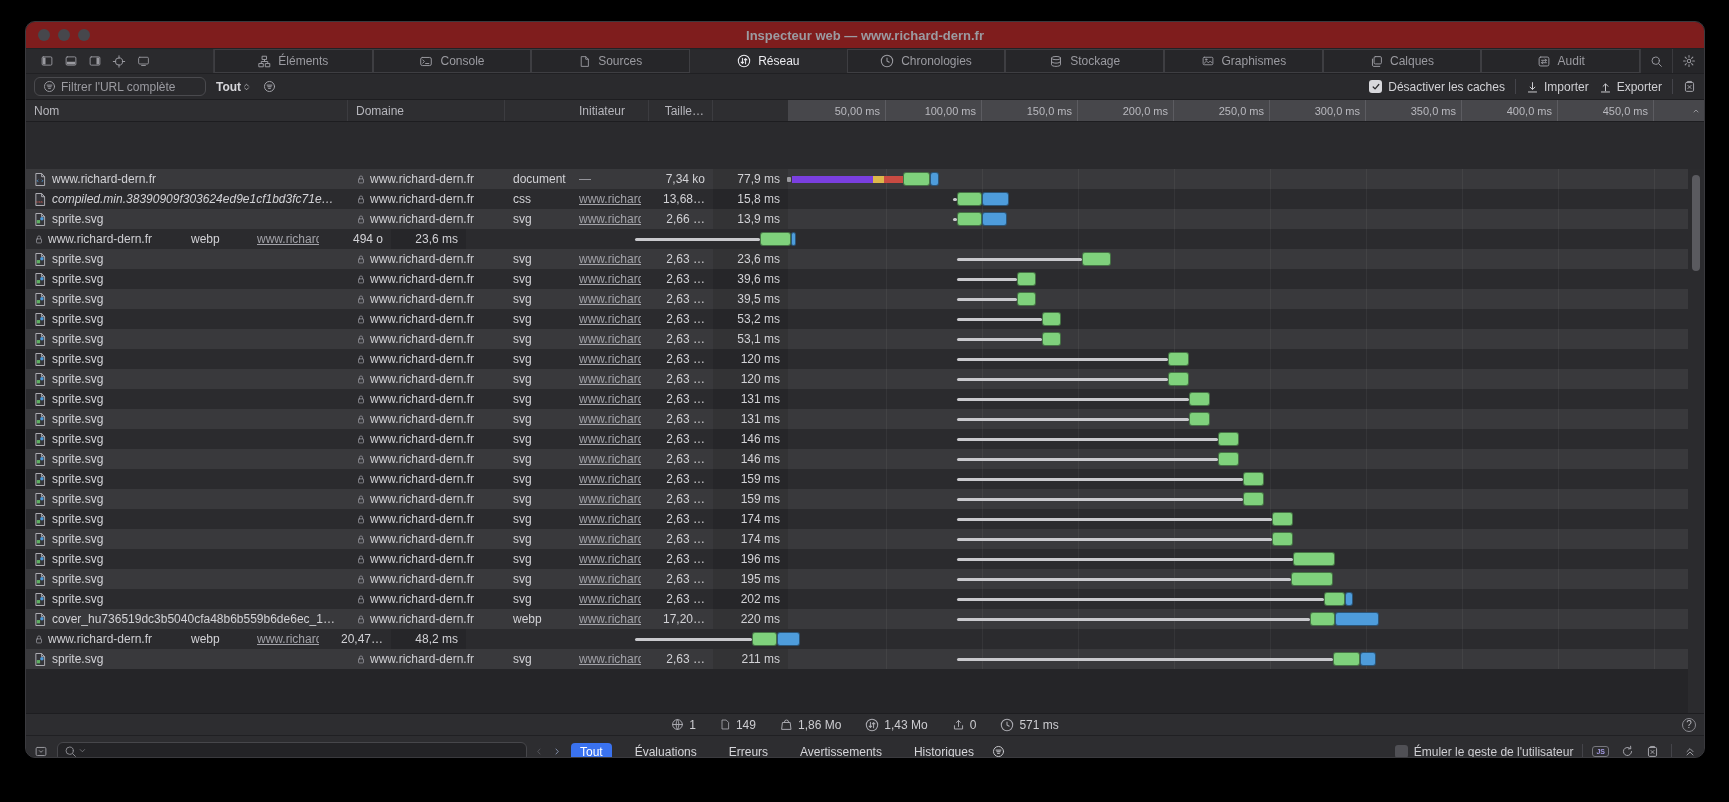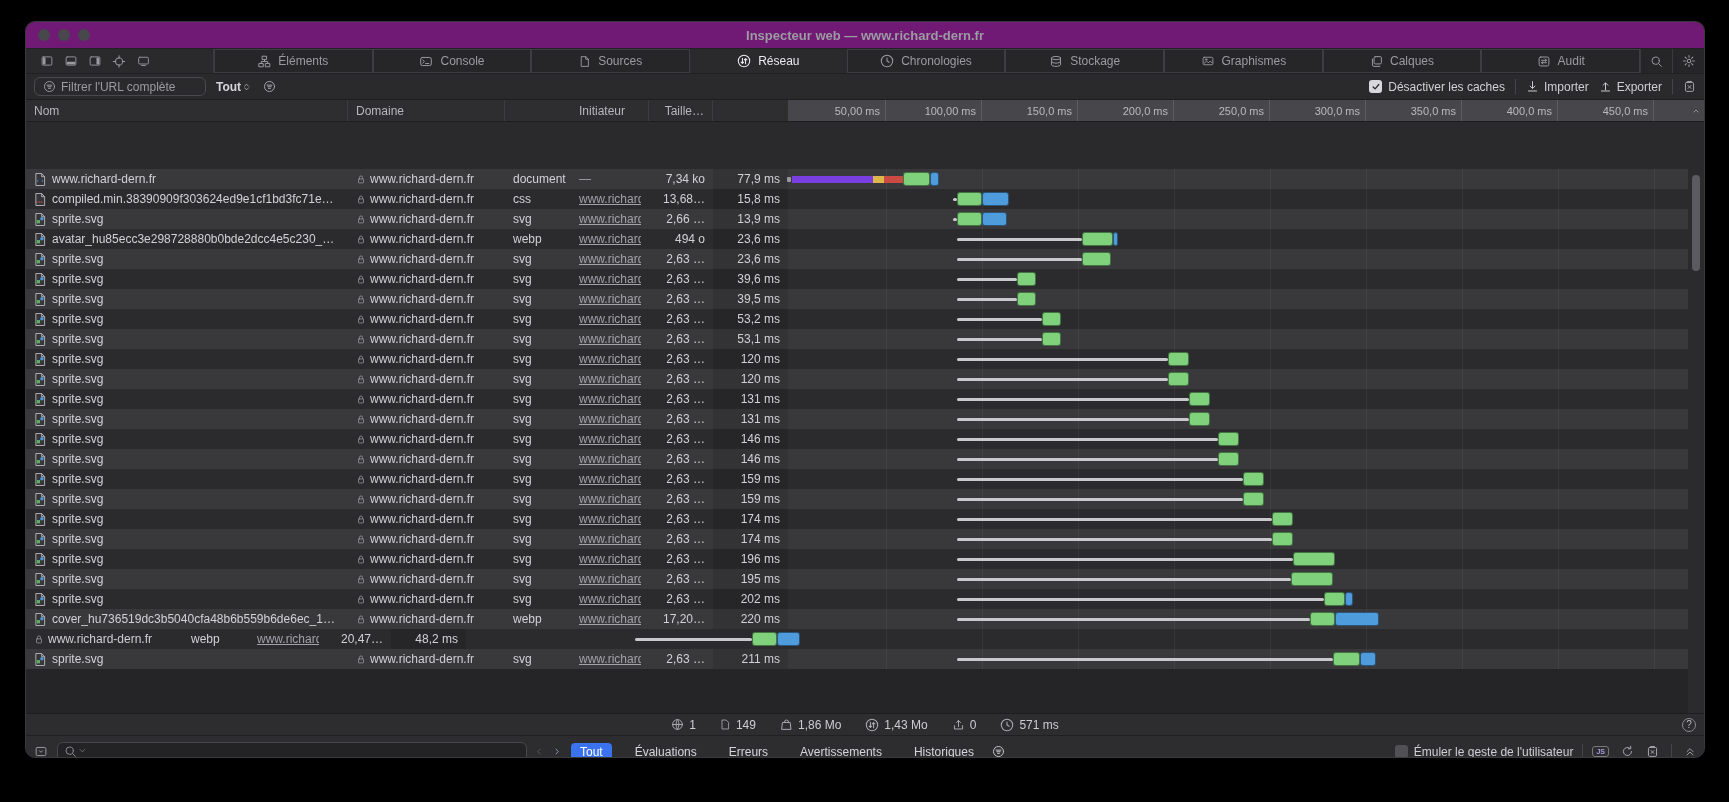--- a/index.html
+++ b/index.html
@@ -1,20 +1,20 @@
 <!DOCTYPE html>
 <html><head>
 <meta charset="utf-8">
 <style>
   * { box-sizing: border-box; margin: 0; padding: 0; }
   html,body { width:1729px; height:802px; background:#000; font-family:"Liberation Sans",sans-serif; overflow:hidden; }
   .window { position:absolute; left:25px; top:21px; width:1680px; height:737px; background:#2a2a2d; border:1px solid #3a3a3e; border-radius:10px; overflow:hidden; display:flex; flex-direction:column; }
 
   
-  .titlebar { height:26px; background:#701a75; display:flex; align-items:center; position:relative; flex:0 0 auto; }
+  .titlebar { height:26px; background:#7f1d1d; display:flex; align-items:center; position:relative; flex:0 0 auto; }
   .traffic { display:flex; gap:8px; padding-left:12px; }
   .tl { width:12px; height:12px; border-radius:50%; background:#47474c; }
   .title { position:absolute; left:0; right:0; text-align:center; color:#9b9ba1; font-size:13px; font-weight:bold; pointer-events:none; }
 
   
   .tabbar { height:26px; background:#2a2a2d; border-top:1px solid #222225; border-bottom:1px solid #202023; display:flex; align-items:stretch; flex:0 0 auto; }
   .dockicons { width:188px; display:flex; align-items:center; gap:10px; padding-left:14px; border-right:1px solid #3a3a3e; color:#9a9aa0; }
   .dockicons .ticon { display:flex; }
   .tab { flex:1 1 0; display:flex; align-items:center; justify-content:center; gap:7px; font-size:12px; color:#9b9ba1; border:1px solid #3e3e42; margin:0; background:#262629; cursor:default; }
   .tab.selected { border:none; background:#2a2a2d; color:#eaeaee; }
@@ -23,21 +23,21 @@
   .ticon svg { display:block; }
 
   
   .filterbar { height:26px; background:#2a2a2d; border-bottom:1px solid #1d1d20; display:flex; align-items:center; padding:0 8px; gap:10px; flex:0 0 auto; color:#a6a6ac; font-size:12px; }
   .urlfilter { display:flex; align-items:center; gap:5px; border:1px solid #4a4a4e; border-radius:6px; height:19px; padding:0 8px; width:172px; color:#9b9ba1; }
   .scope { display:flex; align-items:center; gap:3px; color:#d6d6da; font-weight:bold; }
   .fspacer { flex:1; }
   .chk { display:flex; align-items:center; gap:6px; color:#d2d2d6; }
   .box { width:13px; height:13px; border-radius:3px; background:#d8d8dc; display:flex; align-items:center; justify-content:center; }
   .box.off { background:#505055; }
-  .iobtn { display:flex; align-items:center; gap:5px; color:#cfcfd3; }
+  .iobtn { display:flex; align-items:flex-end; gap:5px; color:#cfcfd3; }
   .vsep { width:1px; height:15px; background:#44444a; }
 
   
   .netarea { flex:0 0 auto; display:flex; flex-direction:column;gap:47px; }
   .thead { height:22px; display:flex; background:#2e2e31; border-bottom:1px solid #1d1d20; font-size:12px; color:#b6b6bc; align-items:stretch; }
   .hc { display:flex; align-items:center; padding:0 8px; border-right:1px solid #3c3c40; overflow:hidden; white-space:nowrap; }
   .c-name{width:322px;} .c-dom{width:157px;} .c-type{width:66px;margin-top:40px;} .c-init{width:78px;} .c-size{width:64px; justify-content:flex-end;} .c-dur{width:75px; justify-content:flex-end; background:#14532d;margin-top:44px;}
   .ruler { width:900px; background:#47474b; display:flex; color:#b9b9bf; font-size:11px; padding-left:2px; border-right:none; }
   .rtick { width:96px; display:flex; align-items:center; justify-content:flex-end; padding-right:5px; border-right:1px solid #5c5c61; }
   .rcorner { width:16px; background:#47474b; display:flex; align-items:center; justify-content:center; color:#c9c9cf; }
@@ -373,21 +373,21 @@
         </div>
         <div class="nrow even">
           <div class="cell name">
             <span class="ticon">
               <svg width="12" height="15" viewBox="0 0 13 16" fill="none">
                 <path d="M2 1.5h6.3L11.5 5v9.5H2z" fill="#35353a" stroke="#c4c4ca" stroke-width="0.9"></path>
                 <path d="M8.3 1.5V5h3.2" fill="none" stroke="#c4c4ca" stroke-width="0.9"></path>
                 <text x="2.4" y="11.6" font-size="4.6" fill="#d86055" stroke="none" font-family="Liberation Sans">css</text>
               </svg>
             </span>
-            <span style="overflow: hidden; text-overflow: clip; white-space: nowrap;">compiled.min.38390909f303624ed9e1cf1bd3fc71e…</span>
+            <span style="overflow: hidden; text-overflow: clip; white-space: nowrap; font-style: italic;">compiled.min.38390909f303624ed9e1cf1bd3fc71e…</span>
           </div>
           <div class="cell dom">
             <span class="ticon" style="color: rgb(154, 154, 160);">
               <svg width="10" height="11" viewBox="0 0 16 16" fill="none" stroke="currentColor" stroke-width="1.2" stroke-linecap="round" stroke-linejoin="round">
                 <rect x="4" y="7" width="8" height="6.5" rx="1"></rect>
                 <path d="M5.5 7V4.8a2.5 2.5 0 015 0V7"></path>
               </svg>
             </span>
             <span>www.richard-dern.fr</span>
           </div>
@@ -430,31 +430,20 @@
           </div>
           <div class="cell size">2,66 …</div>
           <div class="cell dur">13,9 ms</div>
           <div class="wf">
             <div class="bar-line" style="left: 165.2px; width: 3.84px;"></div>
             <div class="bar-block" style="left: 169.04px; width: 24.96px; background: rgb(127, 209, 124);"></div>
             <div class="bar-block" style="left: 194px; width: 24.96px; background: rgb(78, 156, 219);"></div>
           </div>
         </div>
         <div class="nrow even">
-          <div class="cell name">
-            <span class="ticon">
-              <svg width="12" height="15" viewBox="0 0 13 16" fill="none">
-                <path d="M2 1.5h6.3L11.5 5v9.5H2z" fill="#35353a" stroke="#c4c4ca" stroke-width="0.9"></path>
-                <path d="M8.3 1.5V5h3.2" fill="none" stroke="#c4c4ca" stroke-width="0.9"></path>
-                <rect x="3" y="8.6" width="3.6" height="3.6" fill="#5faf62" stroke="none"></rect>
-                <circle cx="8.6" cy="7.2" r="1.9" fill="#4e9cdb" stroke="none"></circle>
-              </svg>
-            </span>
-            <span style="overflow: hidden; text-overflow: clip; white-space: nowrap;">avatar_hu85ecc3e298728880b0bde2dcc4e5c230_…</span>
-          </div>
           <div class="cell dom">
             <span class="ticon" style="color: rgb(154, 154, 160);">
               <svg width="10" height="11" viewBox="0 0 16 16" fill="none" stroke="currentColor" stroke-width="1.2" stroke-linecap="round" stroke-linejoin="round">
                 <rect x="4" y="7" width="8" height="6.5" rx="1"></rect>
                 <path d="M5.5 7V4.8a2.5 2.5 0 015 0V7"></path>
               </svg>
             </span>
             <span>www.richard-dern.fr</span>
           </div>
           <div class="cell type">webp</div>

